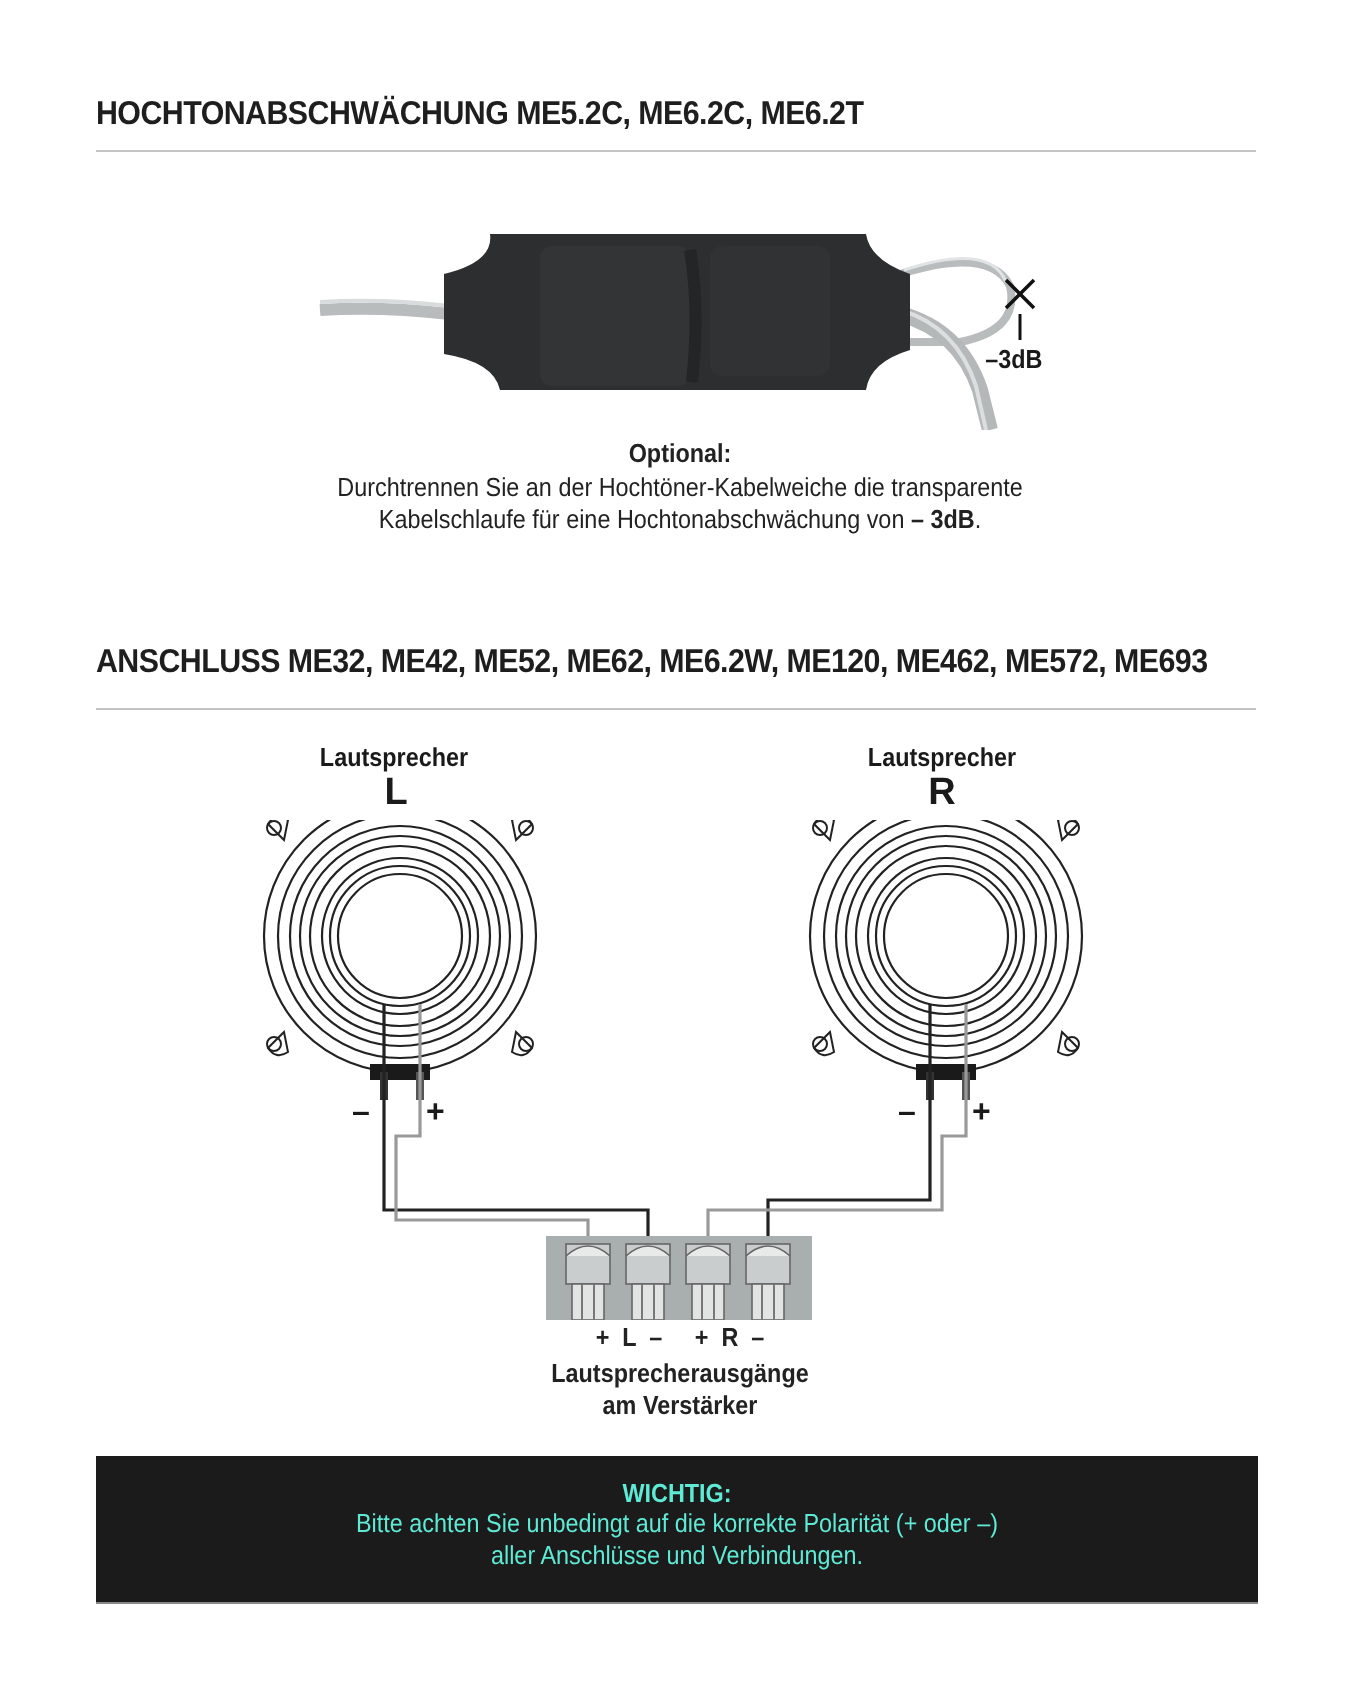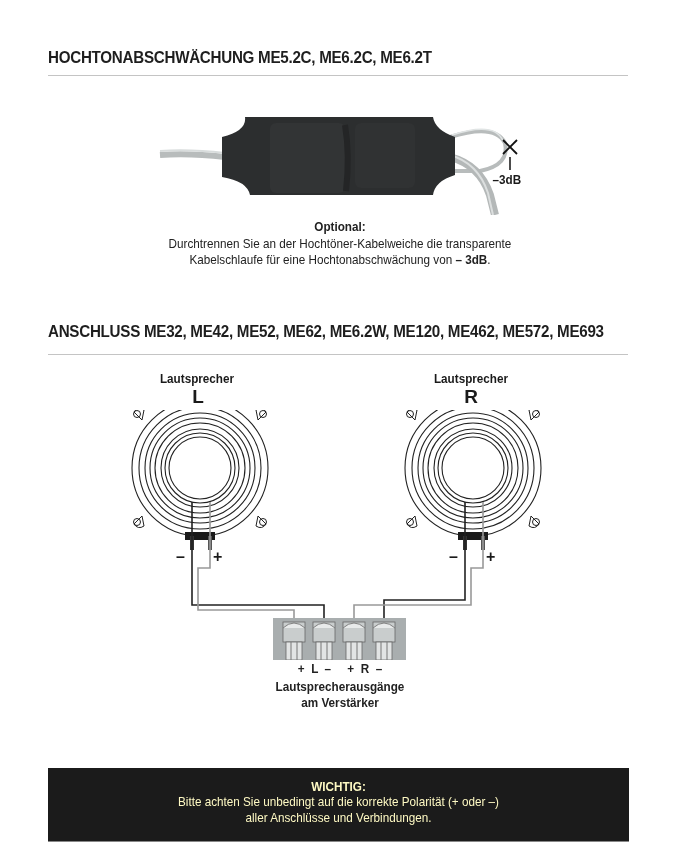--- a/index.html
+++ b/index.html
@@ -8,22 +8,22 @@
     .abs { position: absolute; }
     .section-title { position: absolute; left: 48px; font-weight: bold; font-size: 16.5px;
                      letter-spacing: -0.3px; color: #1e1e1e; transform: scaleX(0.92); transform-origin: left; white-space: nowrap; }
     .rule { position: absolute; left: 48px; width: 580px; height: 1px; background: #c4c4c4; }
     .center-text { position: absolute; text-align: center; font-size: 13px; line-height: 15.5px;
                    color: #222; transform: scaleX(0.9); transform-origin: center; white-space: nowrap; }
     .bold { font-weight: bold; }
     .spk-label { position: absolute; text-align: center; width: 120px; font-size: 13px; font-weight: bold;
                  transform: scaleX(0.9); }
     .spk-letter { position: absolute; text-align: center; width: 40px; font-size: 19px; font-weight: bold; }
-    .notice { position: absolute; left: 48px; top: 768px; width: 581px; height: 73px; background: #1b1b1b;
-              border-bottom: 1px solid #888; color: #fef9c3; text-align: center; }
+    .notice { position: absolute; left: 48px; top: 728px; width: 581px; height: 73px; background: #1b1b1b;
+              border-bottom: 1px solid #888; color: #5eead4; text-align: center; }
     .notice .t { font-weight: bold; font-size: 13px; margin-top: 11px; transform: scaleX(0.9); }
     .notice .l { font-size: 13px; line-height: 16px; transform: scaleX(0.9); }
   </style>
 </head>
 <body>
 
 <div class="section-title" style="top:48px;">HOCHTONABSCHWÄCHUNG ME5.2C, ME6.2C, ME6.2T</div>
 <div class="rule" style="top:75px;"></div>
 
 <svg class="abs" style="left:150px; top:95px;" width="400" height="120">

